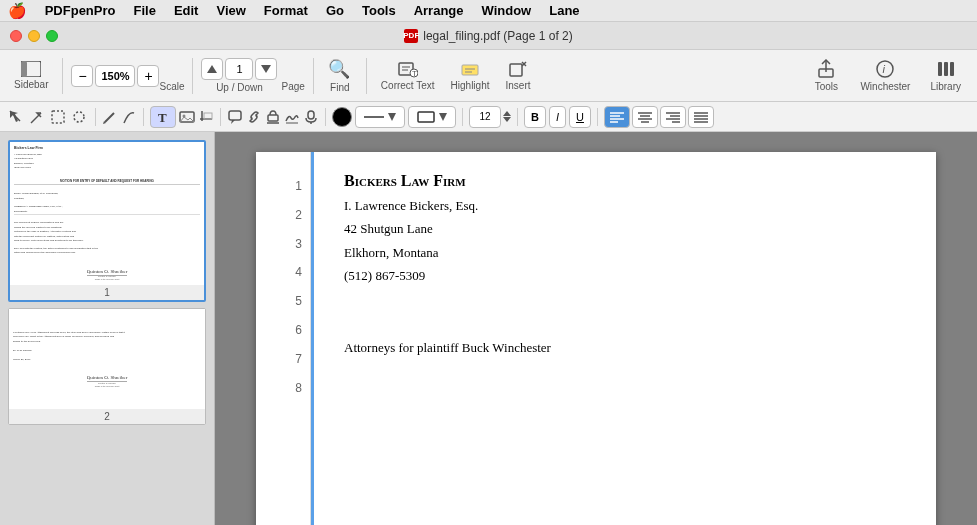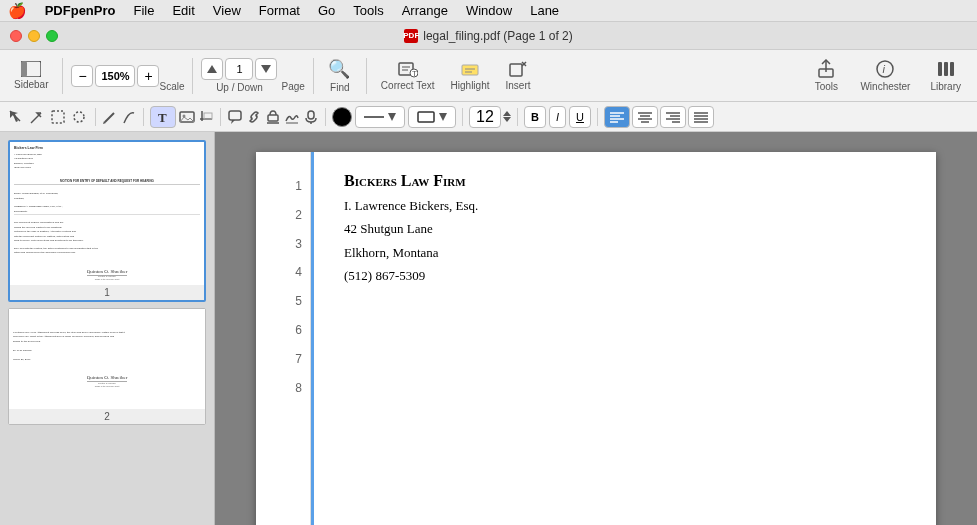--- a/index.html
+++ b/index.html
@@ -15,20 +15,21 @@
       gap: 2px;
       border-bottom: 1px solid #ccc;
       font-size: 13px;
     }
     .menu-apple { margin-right: 8px; font-size: 15px; }
     .menu-item {
       padding: 2px 8px;
       border-radius: 4px;
       cursor: pointer;
       white-space: nowrap;
+      font-weight: bold;
     }
     .menu-app-name { font-weight: bold; }
 
     
     #titlebar {
       background: #e0e0e0;
       height: 28px;
       display: flex;
       align-items: center;
       justify-content: center;
@@ -114,21 +115,21 @@
       border-radius: 4px;
       background: white;
       cursor: pointer;
       font-size: 11px;
       display: flex;
       align-items: center;
       justify-content: center;
     }
     .fmt-btn.active { background: #d0d8ff; }
     .fmt-size-group { display: flex; align-items: center; gap: 2px; }
-    .fmt-size { width: 32px; height: 22px; border: 1px solid #bbb; border-radius: 4px; background: white; text-align: center; font-size: 16px; display: flex; align-items: center; justify-content: center; }
+    .fmt-size { width: 32px; height: 22px; border: 1px solid #bbb; border-radius: 4px; background: white; text-align: center; font-size: 10px; display: flex; align-items: center; justify-content: center; }
     .fmt-align-group { display: flex; gap: 2px; }
     .fmt-align { height: 22px; padding: 0 5px; border: 1px solid #bbb; border-radius: 4px; background: white; cursor: pointer; display: flex; align-items: center; justify-content: center; font-size: 12px; }
     .fmt-align.active { background: #4a90d9; color: white; }
     .fmt-divider { width: 1px; height: 18px; background: #ccc; margin: 0 3px; }
     .fmt-line-btn { height: 22px; padding: 0 8px; border: 1px solid #bbb; border-radius: 4px; background: white; cursor: pointer; display: flex; align-items: center; gap: 4px; font-size: 11px; }
     .fmt-rect-btn { height: 22px; padding: 0 8px; border: 1px solid #bbb; border-radius: 4px; background: white; cursor: pointer; display: flex; align-items: center; gap: 4px; font-size: 11px; }
 
     
     #main {
       display: flex;
@@ -635,16 +636,17 @@
 
       <div class="pdf-content">
         <div class="pdf-firm-name">Bickers Law Firm</div>
         <div class="pdf-address">
           <div>I. Lawrence Bickers, Esq.</div>
           <div>42 Shutgun Lane</div>
           <div>Elkhorn, Montana</div>
           <div>(512) 867-5309</div>
         </div>
         <div class="pdf-gap"></div>
+        <div class="pdf-attorneys">Attorneys for plaintiff Buck Winchester</div>
       </div>
     </div>
   </div>
 </div>
 
 </body></html>

